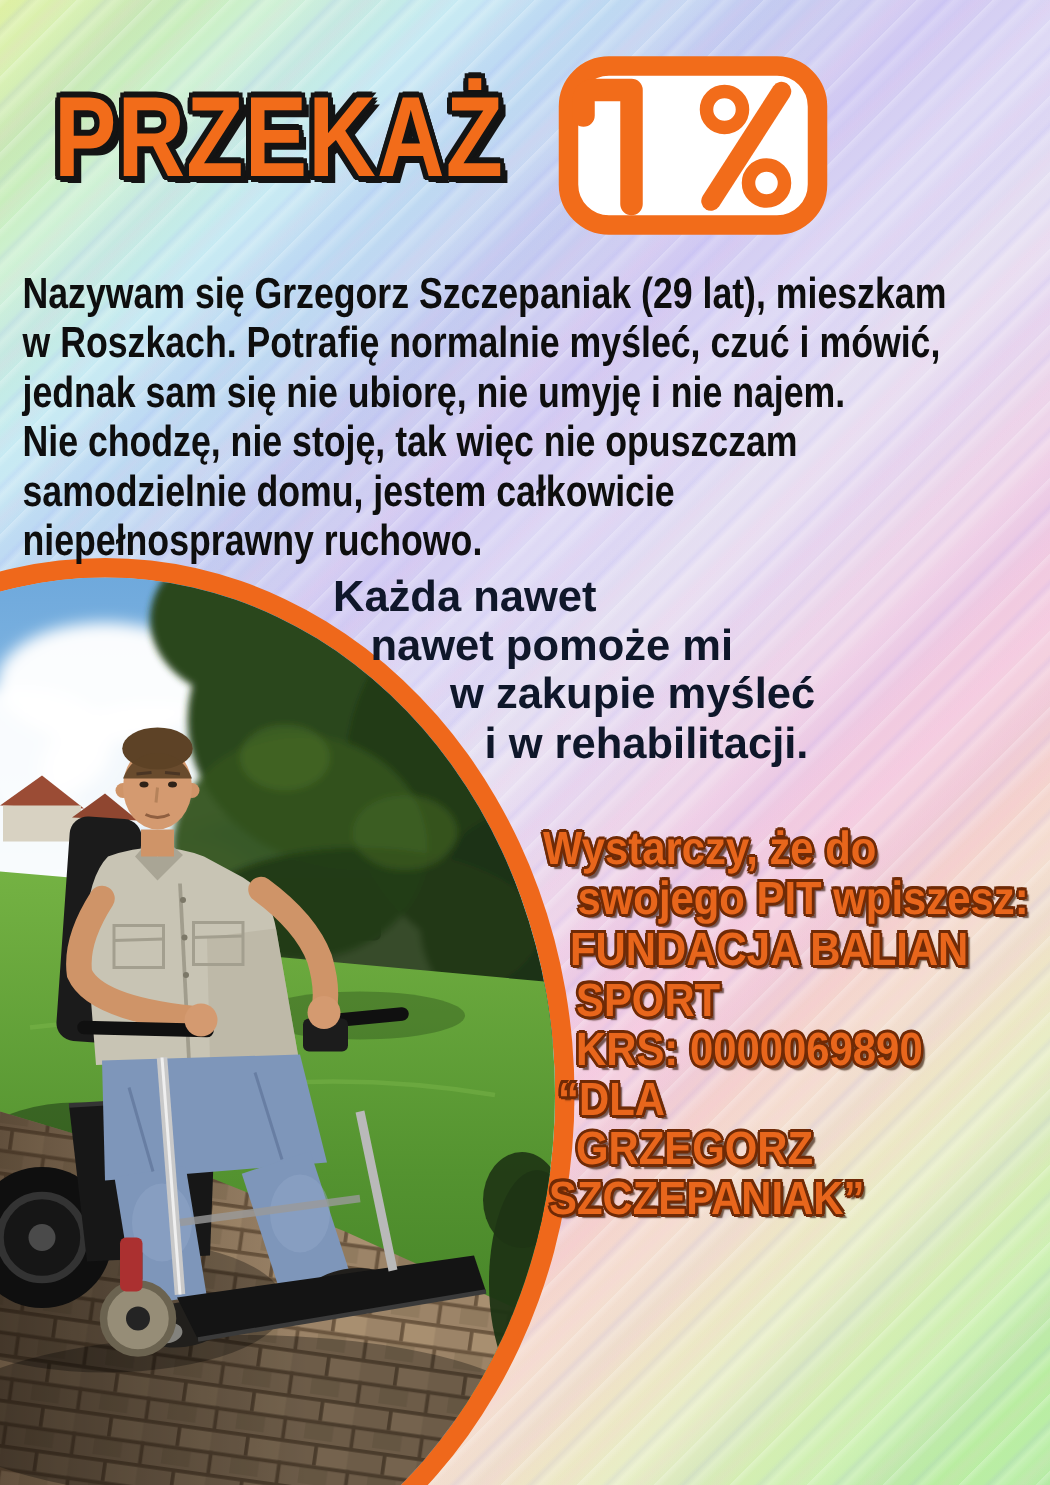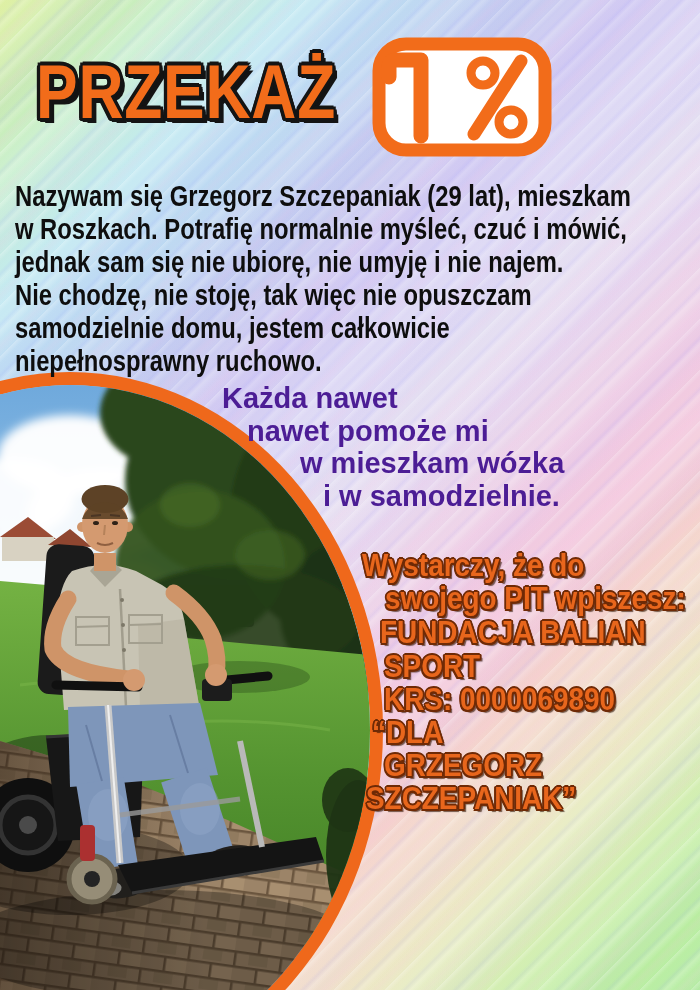--- a/index.html
+++ b/index.html
@@ -36,21 +36,21 @@
       -4px 2px #141414,4px 2px #141414,6px 5px 0 #141414;}
 
   .badge{position:absolute;left:371px;top:36px;z-index:3;width:182px;height:122px;}
 
   
   .intro{position:absolute;left:15px;top:180px;z-index:3;}
   .intro div{font-size:29px;line-height:33px;font-weight:700;color:#0e0e0e;
     white-space:nowrap;transform:scaleX(.82);transform-origin:left;}
 
   .layer{position:absolute;inset:0;z-index:3;}
-  .mid{position:absolute;font-size:29px;font-weight:700;color:#4c1d95;
+  .mid{position:absolute;font-size:29px;font-weight:700;color:#0f172a;
     line-height:30px;white-space:nowrap;}
   .mid:nth-child(1){left:222px;top:383px}
   .mid:nth-child(2){left:247px;top:416px}
   .mid:nth-child(3){left:300px;top:448px}
   .mid:nth-child(4){left:323px;top:481px}
   .mid:nth-child(5){left:345px;top:513px}
 
   .appeal{position:absolute;font-size:31px;font-weight:700;color:#e8661c;
     line-height:34px;white-space:nowrap;transform:scaleX(.9);transform-origin:left;
     text-shadow:
@@ -272,22 +272,22 @@
         <ellipse cx="588" cy="470" rx="32" ry="75" opacity=".95"></ellipse>
         <ellipse cx="578" cy="415" rx="26" ry="32" opacity=".9"></ellipse>
         <ellipse cx="595" cy="560" rx="28" ry="60" opacity=".95"></ellipse>
       </g>
     </svg>
   </div>
 
   <div class="layer">
     <div class="mid">Każda nawet</div>
     <div class="mid">nawet pomoże mi</div>
-    <div class="mid">w mieszkam wózka</div>
-    <div class="mid">i w samodzielnie.</div>
+    <div class="mid">w zakupie myśleć</div>
+    <div class="mid">i w rehabilitacji.</div>
   </div>
 
   <div class="layer">
     <div class="appeal">Wystarczy, że do</div>
     <div class="appeal">swojego PIT wpiszesz:</div>
     <div class="appeal">FUNDACJA BALIAN</div>
     <div class="appeal">SPORT</div>
     <div class="appeal">KRS: 0000069890</div>
     <div class="appeal">“DLA</div>
     <div class="appeal">GRZEGORZ</div>

